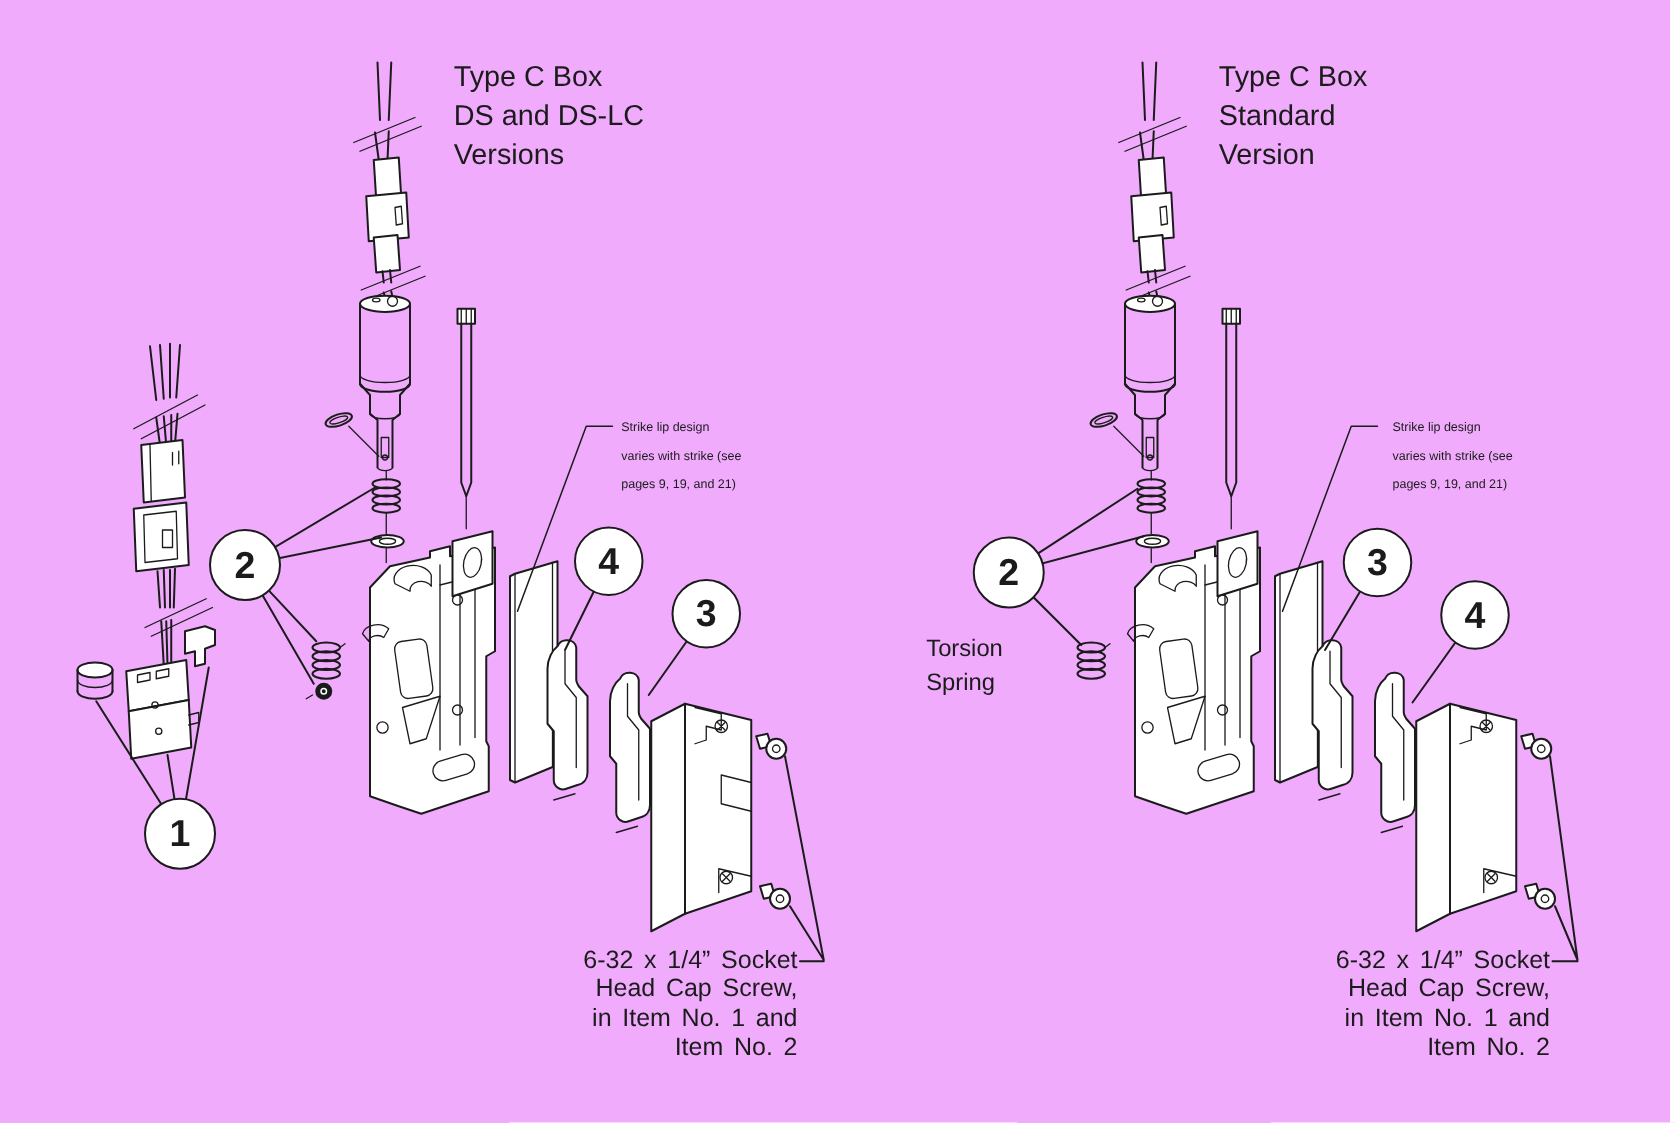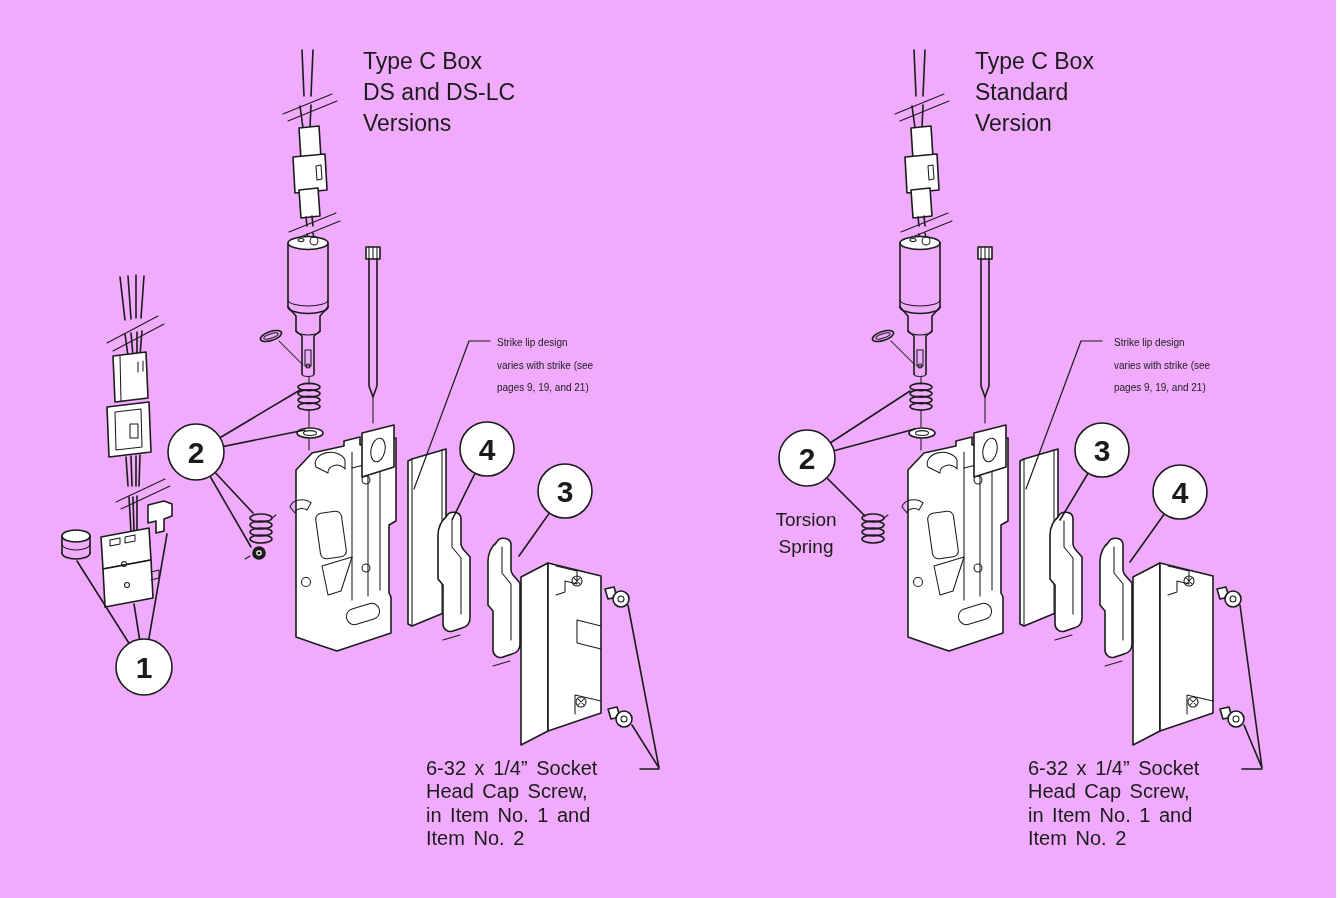--- a/index.html
+++ b/index.html
@@ -8,22 +8,22 @@
   svg.art{position:absolute;left:0;top:0;}
   .art *{fill:none;stroke:#1b1b1b;stroke-width:1.6;stroke-linecap:round;stroke-linejoin:round;}
   .art .tn{stroke-width:1.05;}
   .art .ldr{stroke-width:1.2;}
   .art .wf{fill:#ffffff;}
   .art .bf{fill:#1b1b1b;stroke:#1b1b1b;}
   .art .wfs{stroke:#ffffff;stroke-width:1.2;}
   .note{position:absolute;white-space:pre-line;}
   .title{font-size:23px;line-height:31px;}
   .small-note{font-size:10px;line-height:22.5px;}
-  .screw-note{font-size:20px;line-height:23.4px;text-align:left;width:212px;word-spacing:3px;}
-  .torsion{font-size:19px;line-height:27px;text-align:center;width:130px;}
+  .screw-note{font-size:20px;line-height:23.4px;text-align:right;width:212px;word-spacing:3px;}
+  .torsion{font-size:19px;line-height:27px;text-align:left;width:130px;}
   .callout-num{position:absolute;transform:translate(-50%,-50%);font-size:30px;font-weight:bold;line-height:1;}
 </style>
 </head>
 <body>
 
 <div class="page">
 
 <svg class="art" width="1340" height="898" viewBox="0 0 1340 898">
   <defs>
     <g id="screwhead">

